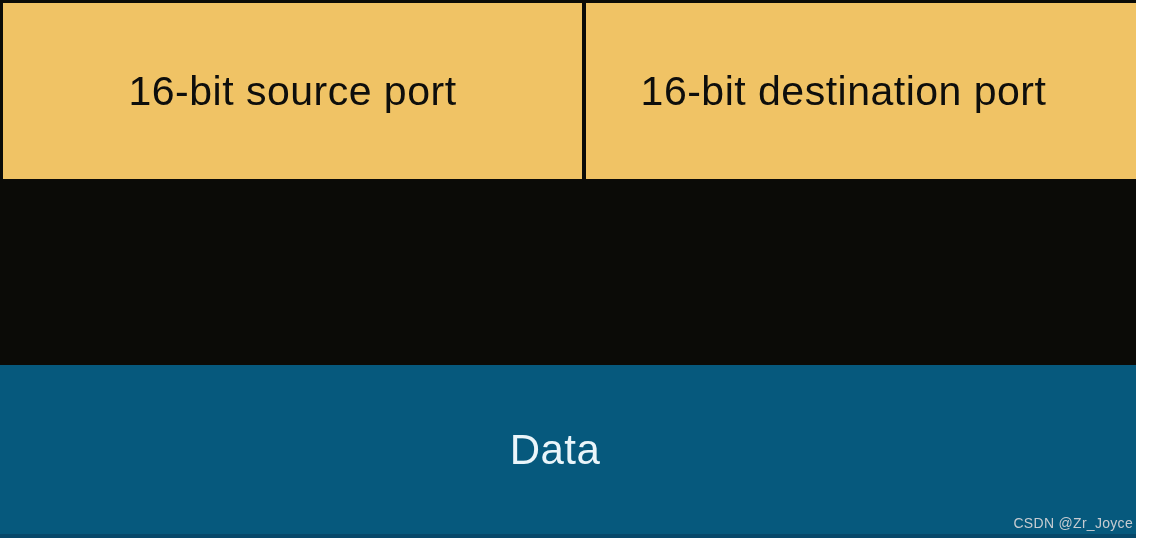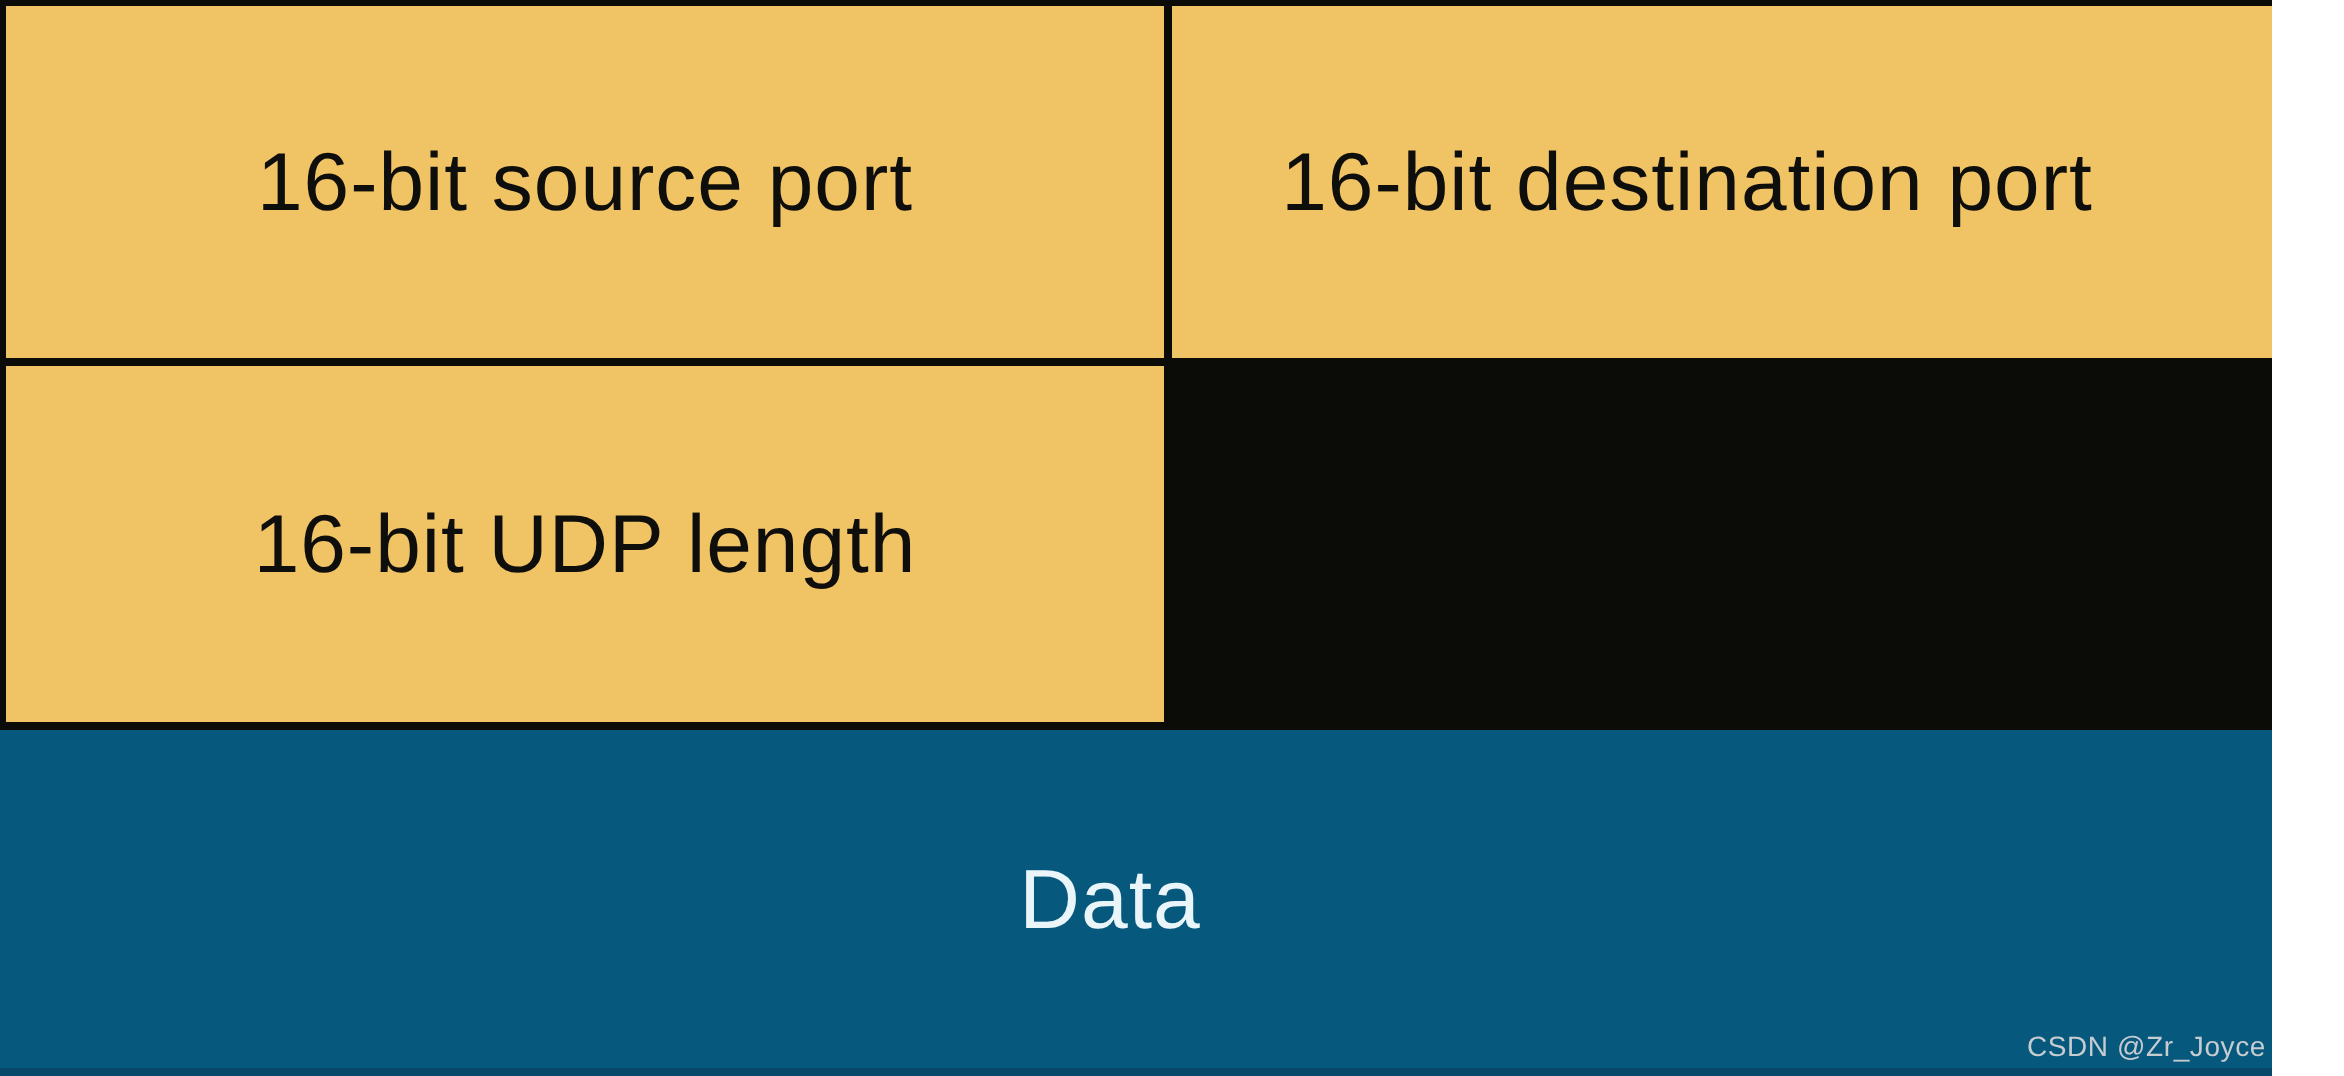--- a/index.html
+++ b/index.html
@@ -91,23 +91,20 @@
   <div class="grid">
 
     <div class="cell">
       <span class="cell-label">16-bit source port</span>
     </div>
 
     <div class="cell right">
       <span class="cell-label">16-bit destination port</span>
     </div>
 
-    <div class="cell">
-      <span class="cell-label">16-bit UDP length</span>
-    </div>
 
 
   </div>
 
   <div class="data-band">
     <span class="data-label">Data</span>
   </div>
 
   <div class="watermark">CSDN @Zr_Joyce</div>
 

